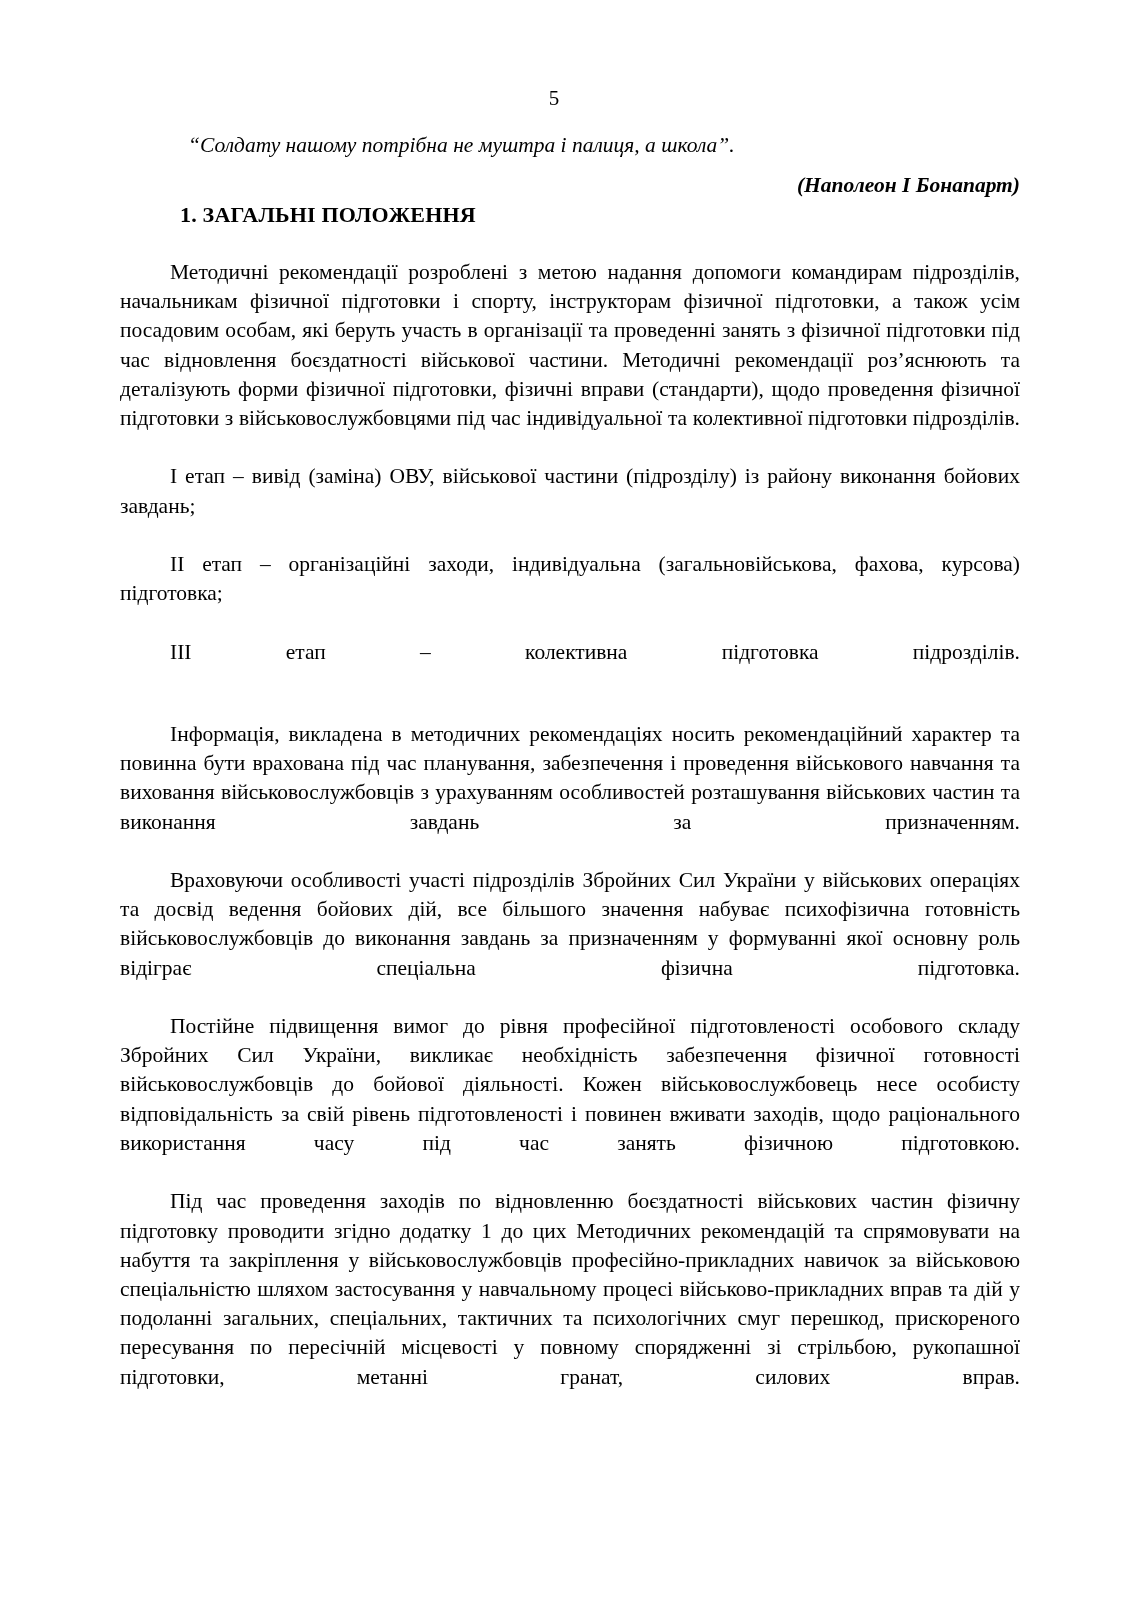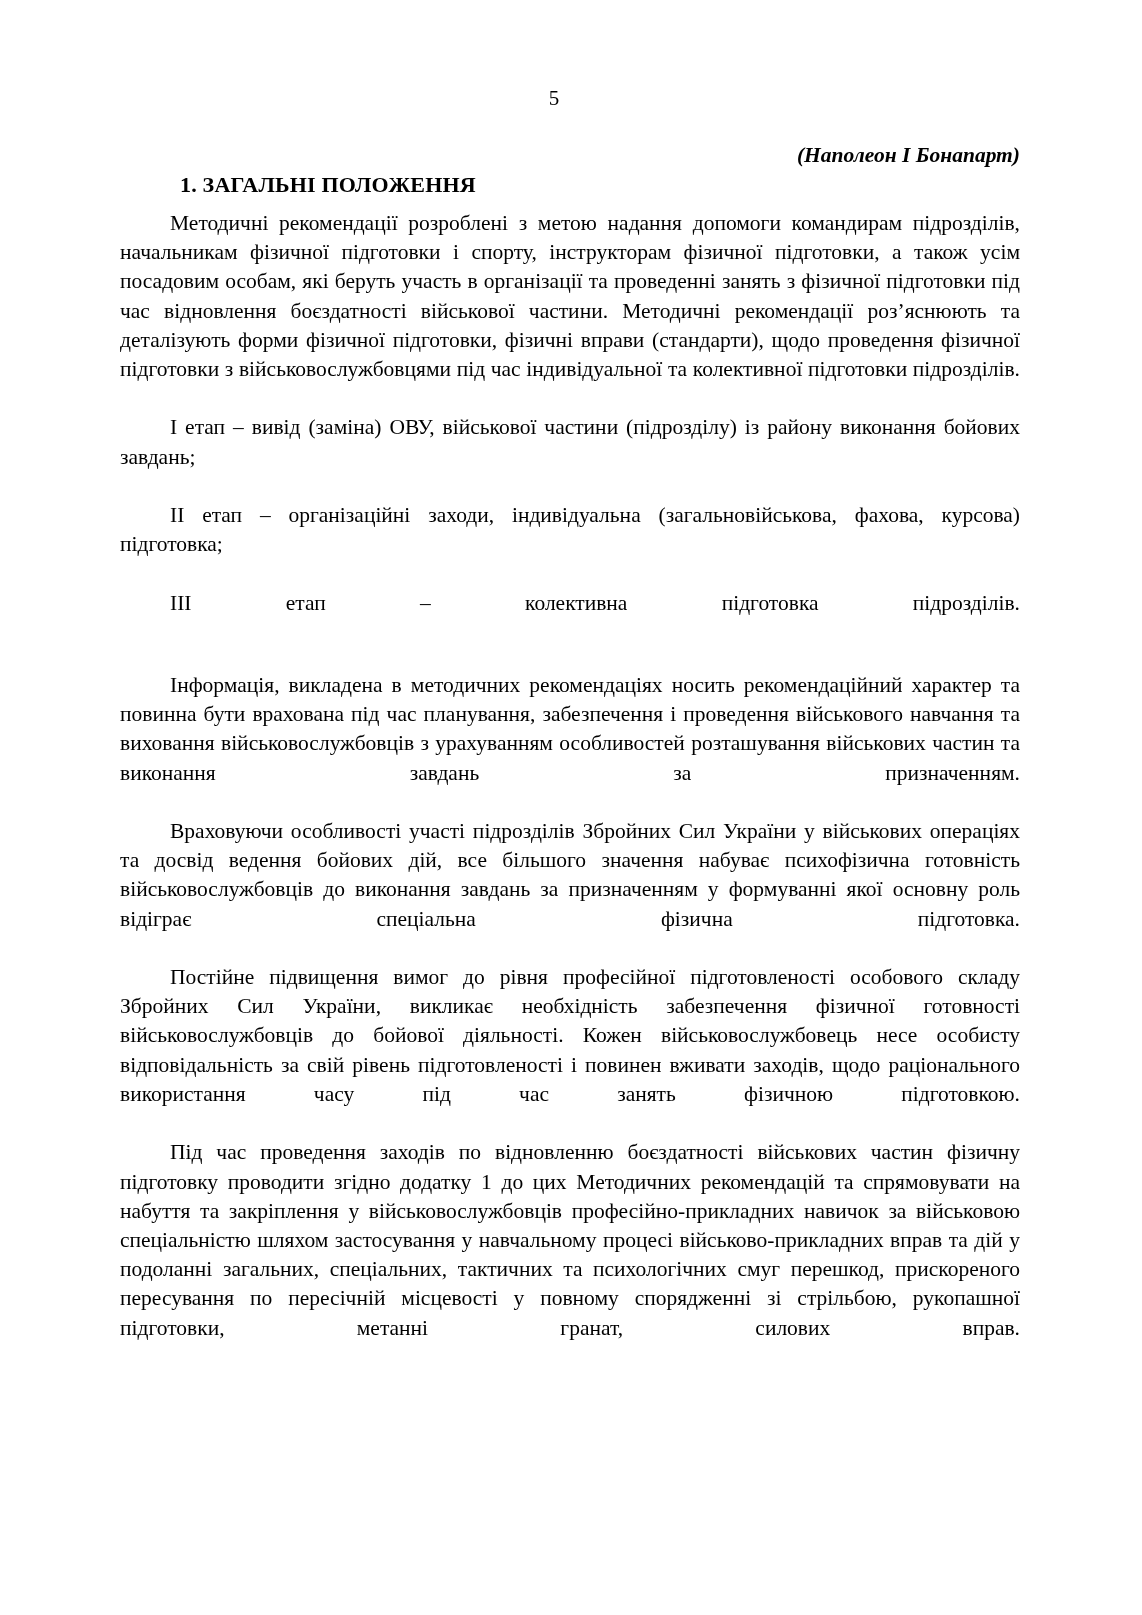--- a/index.html
+++ b/index.html
@@ -76,21 +76,21 @@
   .para {
     font-size: 21.5px;
     line-height: 29.2px;
     text-align: justify;
     text-justify: inter-word;
     text-indent: 50px;
     margin: 0;
   }
 
   .para.first {
-    margin-top: 10px;
+    margin-top: 29px;
   }
 
   .para.spaced {
     margin-top: 24px;
   }
 
   
   .para::after {
     content: "";
     display: inline-block;
@@ -99,20 +99,21 @@
 </style>
 </head>
 <body>
 
 <div class="page">
 
   <div class="page-number">5</div>
 
   <div class="content">
 
+    <div class="epigraph">“Солдату нашому потрібна не муштра і палиця, а школа”.</div>
 
     <div class="epigraph-author">(Наполеон I Бонапарт)</div>
 
     <div class="section-heading">1. ЗАГАЛЬНІ ПОЛОЖЕННЯ</div>
 
     <p class="para first">Методичні рекомендації розроблені з метою надання допомоги командирам підрозділів, начальникам фізичної підготовки і спорту, інструкторам фізичної підготовки, а також усім посадовим особам, які беруть участь в організації та проведенні занять з фізичної підготовки під час відновлення боєздатності військової частини. Методичні рекомендації роз’яснюють та деталізують форми фізичної підготовки, фізичні вправи (стандарти), щодо проведення фізичної підготовки з військовослужбовцями під час індивідуальної та колективної підготовки підрозділів.</p>
 
 
     <p class="para">I етап – вивід (заміна) ОВУ, військової частини (підрозділу) із району виконання бойових завдань;</p>
 

